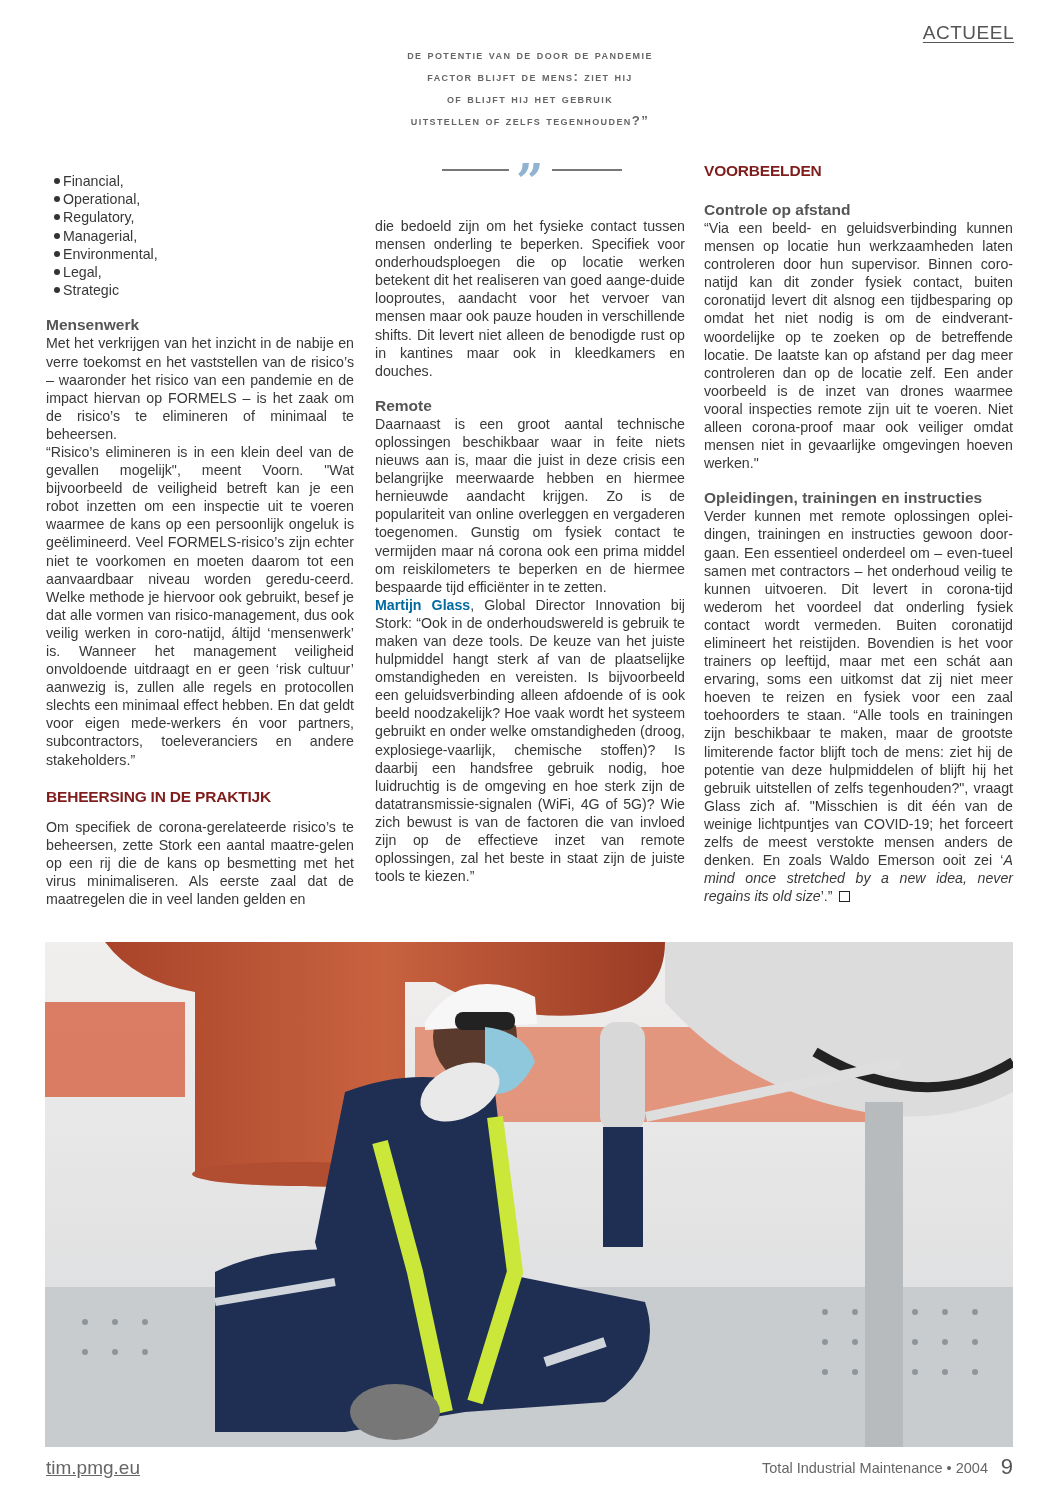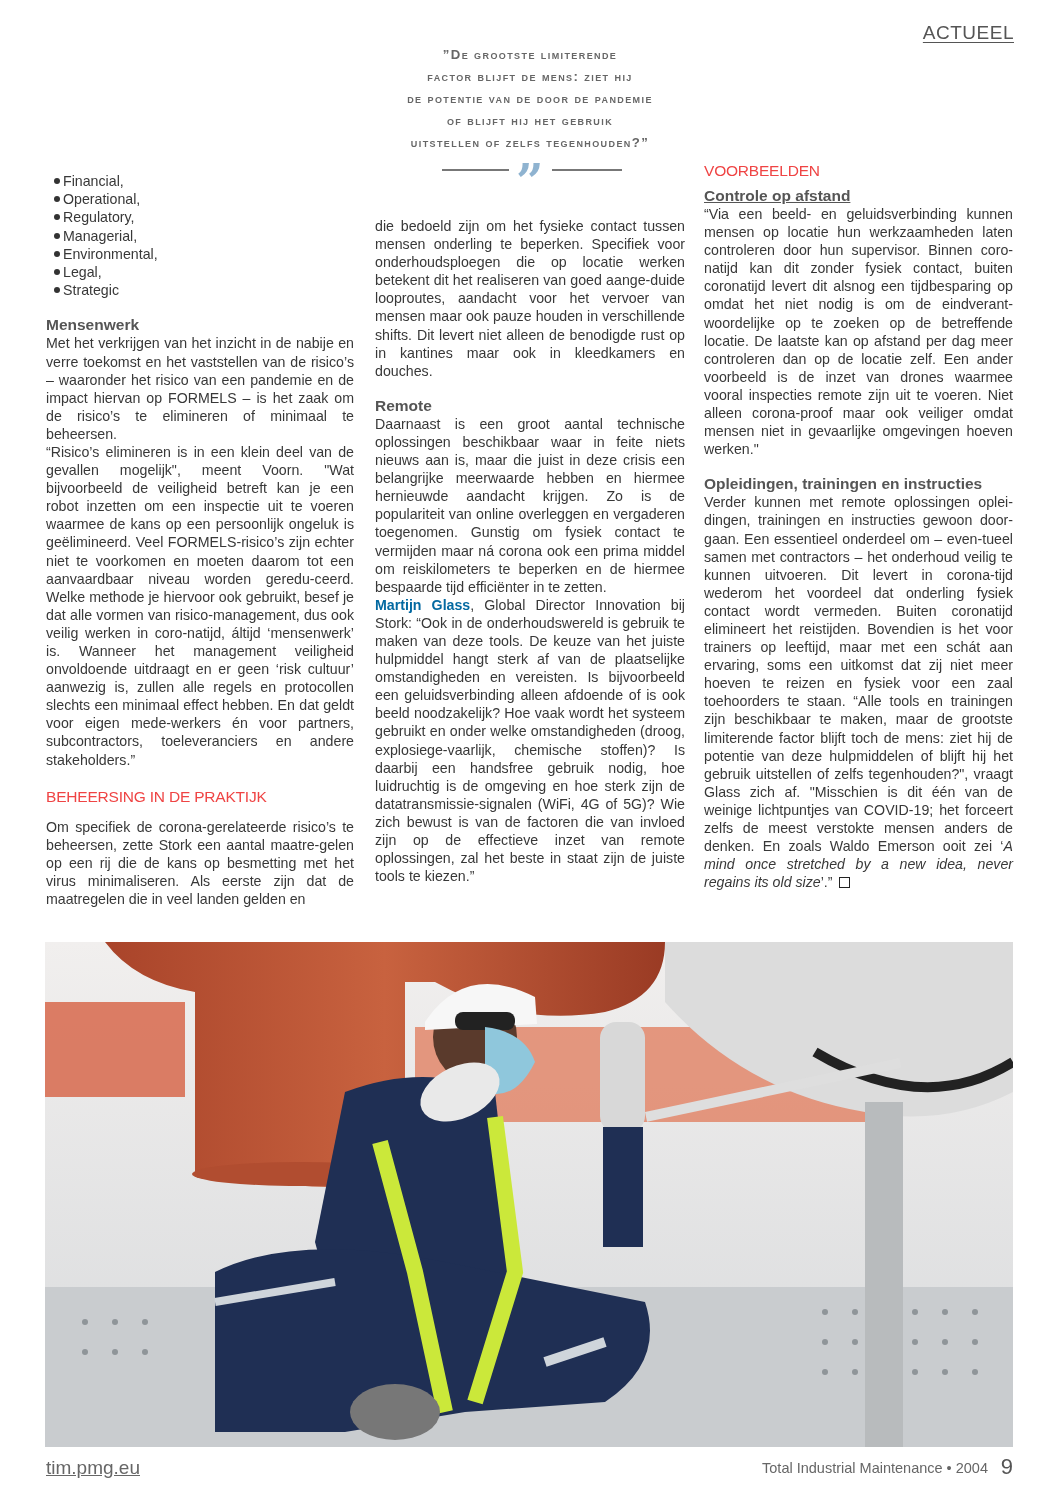--- a/index.html
+++ b/index.html
@@ -12,21 +12,21 @@
          font-family: "Liberation Sans", sans-serif; color: #383838; }
   .col p { margin: 0; }
   .col1 { left: 46px; top: 164px; width: 308px; }
   .col2 { left: 375px; top: 217px; width: 310px; }
   .col3 { left: 704px; top: 161px; width: 309px; }
   ul.bullets { list-style: none; margin: 8px; padding: 0; }
   ul.bullets li { margin: 0; padding-left: 0; line-height: 18.2px; }
   ul.bullets li .dot { display: inline-block; width: 6px; height: 6px; border-radius: 50%; background: #333;
                        margin-right: 3px; vertical-align: 2px; }
   .sub { font-weight: bold; color: #555; font-size: 15.5px; line-height: 19px; margin-top: 16px; }
-  .sect { font-weight: normal; color: #ef4444; font-size: 15.5px; line-height: 19px; letter-spacing: -0.2px; }
+  .sect { font-weight: bold; color: #7f1d1d; font-size: 15.5px; line-height: 19px; letter-spacing: -0.2px; }
   .gap { height: 18px; }
   .gap-sm { height: 12px; }
   .pull { position: absolute; left: 380px; top: 44px; width: 300px; text-align: center;
           font-family: "Liberation Sans", sans-serif; font-weight: bold; color: #666;
           font-size: 13.2px; line-height: 22px; letter-spacing: 1.4px; font-variant: small-caps; }
   .quote-rule { position: absolute; top: 169px; height: 2px; background: #777; }
   .quote-mark { position: absolute; left: 516px; top: 158px; font-size: 48px; line-height: 48px;
                 color: #8fb3d0; font-weight: bold; font-family: "DejaVu Serif", serif; }
   .photo { position: absolute; left: 45px; top: 942px; width: 968px; height: 505px; overflow: hidden;
            background: #e9e9ea; }
@@ -40,23 +40,22 @@
              vertical-align: -1px; }
   em { font-style: italic; }
   b.name { color: #0369a1; }
 </style>
 </head>
 <body>
 
 <div class="section-tag">ACTUEEL</div>
 
 <div class="pull">
-  <div>”De grootste limiterende</div>
+  <div>de potentie van de door de pandemie</div>
   <div>factor blijft de mens: ziet hij</div>
-  <div>de potentie van de door de pandemie</div>
   <div>of blijft hij het gebruik</div>
   <div>uitstellen of zelfs tegenhouden?”</div>
 </div>
 <div class="quote-rule" style="left:442px; width:67px;"></div>
 <div class="quote-mark">”</div>
 <div class="quote-rule" style="left:552px; width:70px;"></div>
 
 <div class="col col1">
   <ul class="bullets">
     <li><span class="dot"></span><span>Financial,</span></li>
@@ -66,33 +65,33 @@
     <li><span class="dot"></span><span>Environmental,</span></li>
     <li><span class="dot"></span><span>Legal,</span></li>
     <li><span class="dot"></span><span>Strategic</span></li>
   </ul>
   <div class="sub">Mensenwerk</div>
   <p>Met het verkrijgen van het inzicht in de nabije en verre toekomst en het vaststellen van de risico’s – waaronder het risico van een pandemie en de impact hiervan op FORMELS – is het zaak om de risico’s te elimineren of minimaal te beheersen.</p>
   <p>“Risico’s elimineren is in een klein deel van de gevallen mogelijk", meent Voorn. "Wat bijvoorbeeld de veiligheid betreft kan je een robot inzetten om een inspectie uit te voeren waarmee de kans op een persoonlijk ongeluk is geëlimineerd. Veel FORMELS-risico’s zijn echter niet te voorkomen en moeten daarom tot een aanvaardbaar niveau worden geredu-ceerd. Welke methode je hiervoor ook gebruikt, besef je dat alle vormen van risico-management, dus ook veilig werken in coro-natijd, áltijd ‘mensenwerk’ is. Wanneer het management veiligheid onvoldoende uitdraagt en er geen ‘risk cultuur’ aanwezig is, zullen alle regels en protocollen slechts een minimaal effect hebben. En dat geldt voor eigen mede-werkers én voor partners, subcontractors, toeleveranciers en andere stakeholders.”</p>
   <div class="gap"></div>
   <div class="sect">BEHEERSING IN DE PRAKTIJK</div>
   <div class="gap-sm"></div>
-  <p>Om specifiek de corona-gerelateerde risico’s te beheersen, zette Stork een aantal maatre-gelen op een rij die de kans op besmetting met het virus minimaliseren. Als eerste zijn dat de maatregelen die in veel landen gelden en</p>
+  <p>Om specifiek de corona-gerelateerde risico’s te beheersen, zette Stork een aantal maatre-gelen op een rij die de kans op besmetting met het virus minimaliseren. Als eerste zaal dat de maatregelen die in veel landen gelden en</p>
 </div>
 
 <div class="col col2">
   <p>die bedoeld zijn om het fysieke contact tussen mensen onderling te beperken. Specifiek voor onderhoudsploegen die op locatie werken betekent dit het realiseren van goed aange-duide looproutes, aandacht voor het vervoer van mensen maar ook pauze houden in verschillende shifts. Dit levert niet alleen de benodigde rust op in kantines maar ook in kleedkamers en douches.</p>
   <div class="sub">Remote</div>
   <p>Daarnaast is een groot aantal technische oplossingen beschikbaar waar in feite niets nieuws aan is, maar die juist in deze crisis een belangrijke meerwaarde hebben en hiermee hernieuwde aandacht krijgen. Zo is de populariteit van online overleggen en vergaderen toegenomen. Gunstig om fysiek contact te vermijden maar ná corona ook een prima middel om reiskilometers te beperken en de hiermee bespaarde tijd efficiënter in te zetten.</p>
   <p><b class="name">Martijn Glass</b><span>, Global Director Innovation bij Stork: “Ook in de onderhoudswereld is gebruik te maken van deze tools. De keuze van het juiste hulpmiddel hangt sterk af van de plaatselijke omstandigheden en vereisten. Is bijvoorbeeld een geluidsverbinding alleen afdoende of is ook beeld noodzakelijk? Hoe vaak wordt het systeem gebruikt en onder welke omstandigheden (droog, explosiege-vaarlijk, chemische stoffen)? Is daarbij een handsfree gebruik nodig, hoe luidruchtig is de omgeving en hoe sterk zijn de datatransmissie-signalen (WiFi, 4G of 5G)? Wie zich bewust is van de factoren die van invloed zijn op de effectieve inzet van remote oplossingen, zal het beste in staat zijn de juiste tools te kiezen.”</span></p>
 </div>
 
 <div class="col col3">
   <div class="sect">VOORBEELDEN</div>
-  <div class="sub" style="margin-top:6px;text-decoration:underline;">Controle op afstand</div>
+  <div class="sub" style="margin-top:20px;">Controle op afstand</div>
   <p>“Via een beeld- en geluidsverbinding kunnen mensen op locatie hun werkzaamheden laten controleren door hun supervisor. Binnen coro-natijd kan dit zonder fysiek contact, buiten coronatijd levert dit alsnog een tijdbesparing op omdat het niet nodig is om de eindverant-woordelijke op te zoeken op de betreffende locatie. De laatste kan op afstand per dag meer controleren dan op de locatie zelf. Een ander voorbeeld is de inzet van drones waarmee vooral inspecties remote zijn uit te voeren. Niet alleen corona-proof maar ook veiliger omdat mensen niet in gevaarlijke omgevingen hoeven werken."</p>
   <div class="sub">Opleidingen, trainingen en instructies</div>
   <p><span>Verder kunnen met remote oplossingen oplei-dingen, trainingen en instructies gewoon door-gaan. Een essentieel onderdeel om – even-tueel samen met contractors – het onderhoud veilig te kunnen uitvoeren. Dit levert in corona-tijd wederom het voordeel dat onderling fysiek contact wordt vermeden. Buiten coronatijd elimineert het reistijden. Bovendien is het voor trainers op leeftijd, maar met een schát aan ervaring, soms een uitkomst dat zij niet meer hoeven te reizen en fysiek voor een zaal toehoorders te staan. “Alle tools en trainingen zijn beschikbaar te maken, maar de grootste limiterende factor blijft toch de mens: ziet hij de potentie van deze hulpmiddelen of blijft hij het gebruik uitstellen of zelfs tegenhouden?", vraagt Glass zich af. "Misschien is dit één van de weinige lichtpuntjes van COVID-19; het forceert zelfs de meest verstokte mensen anders de denken. En zoals Waldo Emerson ooit zei ‘</span><em>A mind once stretched by a new idea, never regains its old size</em><span>’.”</span><span class="endmark"></span></p>
 </div>
 
 <div class="photo">
   <svg width="968" height="505" viewBox="0 0 968 505">
     <defs>
       <linearGradient id="pipeG" x1="0" x2="1">
         <stop offset="0" stop-color="#a9442a"></stop>

